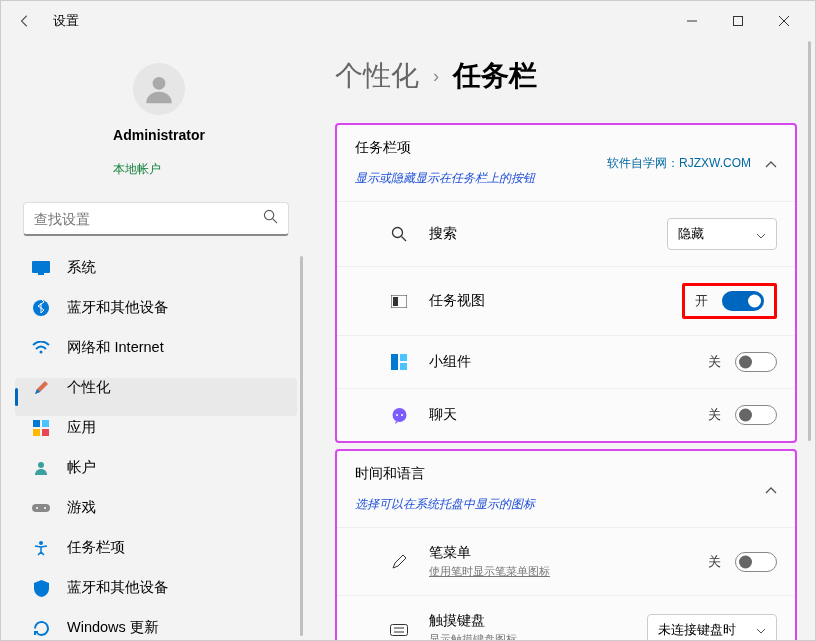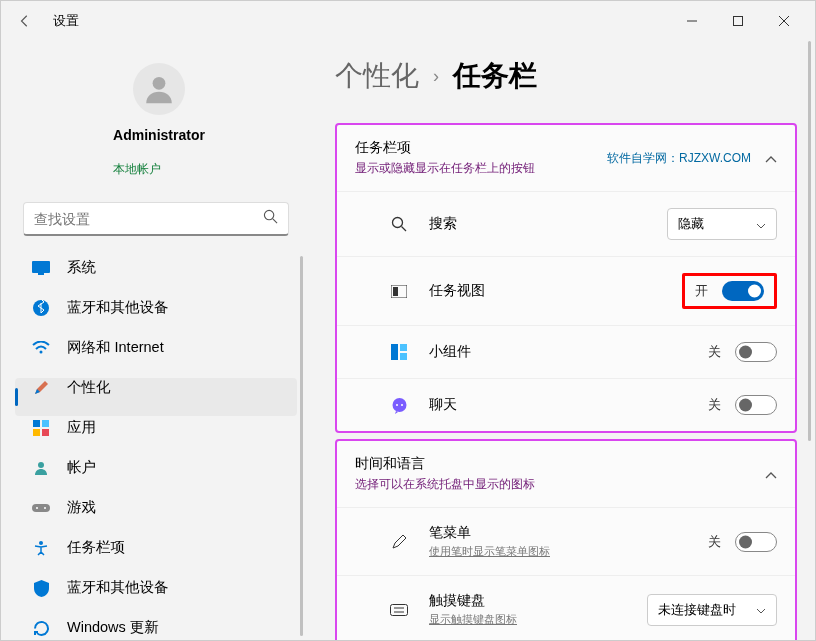--- a/index.html
+++ b/index.html
@@ -25,21 +25,21 @@
 .nav-item.active::before { content: ""; position: absolute; left: 0; top: 10px; bottom: 10px; width: 3px; background: #0067c0; border-radius: 2px; }
 .nav-icon { width: 20px; height: 20px; margin-right: 16px; display: flex; align-items: center; justify-content: center; flex-shrink: 0; }
 .content { flex: 1; padding: 8px 18px 0 28px; overflow-y: auto; }
 .breadcrumb { display: flex; align-items: center; gap: 14px; margin: 8px 0 28px 0; }
 .breadcrumb .crumb { font-size: 28px; font-weight: 600; }
 .breadcrumb .crumb.parent { color: #666; font-weight: 400; }
 .breadcrumb .sep { color: #888; font-size: 18px; }
 .card { background: #fbfbfb; border: 2px solid #d946ef; border-radius: 4px; margin-bottom: 6px; }
 .card-header { display: flex; align-items: center; padding: 14px 18px; cursor: pointer; }
 .card-title { font-size: 14px; }
-.card-sub { font-size: 12px; color: #701a75; margin-top: 3px; }
+.card-sub { font-size: 12px; color: #1d4ed8; margin-top: 13px; font-style: italic; }
 .card-watermark { margin-left: auto; font-size: 12px; color: #0369a1; margin-right: 14px; }
 .chevron { color: #555; }
 .setting-row { display: flex; align-items: center; padding: 16px 18px 16px 52px; border-top: 1px solid #eee; justify-content: space-between; }
 .row-icon { width: 20px; height: 20px; margin-right: 20px; display: flex; align-items: center; justify-content: center; flex-shrink: 0; }
 .row-text { flex: 1; }
 .row-label { font-size: 14px; }
 .row-sub { font-size: 11px; color: #777; margin-top: 2px; text-decoration: underline; }
 .row-control { display: flex; align-items: center; gap: 14px; }
 .state-text { font-size: 13px; color: #333; }
 .dropdown { border: 1px solid #ccc; border-radius: 4px; padding: 6px 10px; min-width: 110px; font-size: 13px; display: flex; align-items: center; justify-content: space-between; background: #fff; cursor: pointer; gap: 10px; }

